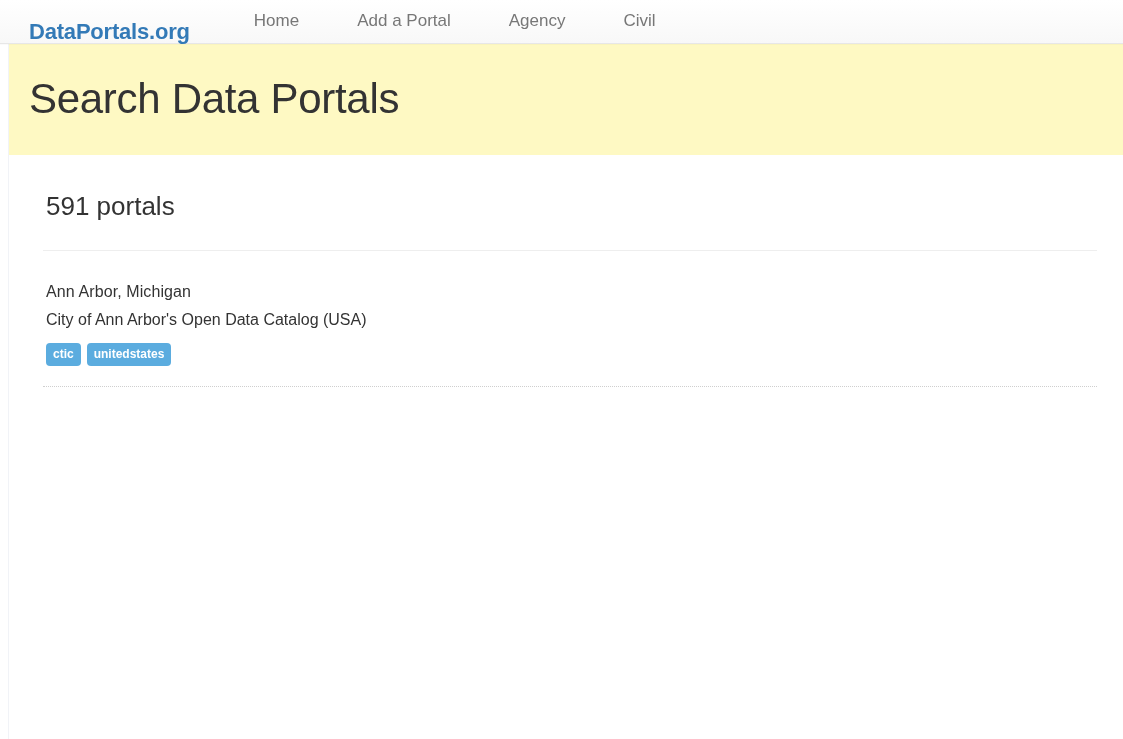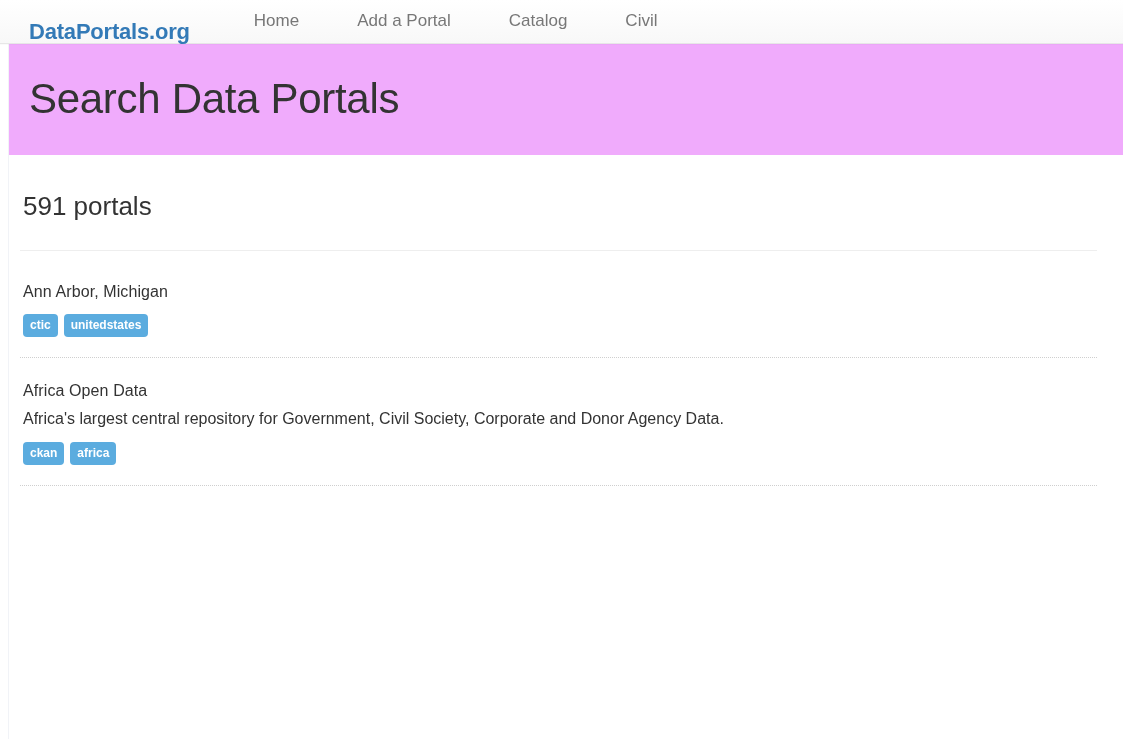--- a/index.html
+++ b/index.html
@@ -75,37 +75,37 @@
     white-space: nowrap;
     cursor: pointer;
   }
 
   
   .jumbotron {
     margin-left: 9px;
     margin-right: 0;
     height: 111px;
     box-sizing: border-box;
-    background: #f0abfc;
+    background: #fef9c3;
     display: flex;
     align-items: center;
     padding-left: 20px;
   }
   .jumbotron h1 {
     margin: 0;
     font-size: 42px;
     font-weight: normal;
     color: #333333;
     line-height: 1.1;
     letter-spacing: -0.3px;
   }
 
   
   .container {
-    padding-left: 23px;
+    padding-left: 46px;
     padding-right: 29px;
     padding-top: 0;
   }
   .results-count {
     margin: 0;
     padding-top: 36px;
     font-size: 26px;
     font-weight: normal;
     color: #333333;
     line-height: 1.2;
@@ -179,53 +179,46 @@
   <nav class="navbar">
     <a class="navbar-brand" href="#">DataPortals.org</a>
     <ul class="nav-links">
       <li>
         <a class="nav-link" href="#">Home</a>
       </li>
       <li>
         <a class="nav-link" href="#">Add a Portal</a>
       </li>
       <li>
-        <a class="nav-link" href="#">Catalog</a>
+        <a class="nav-link" href="#">Agency</a>
       </li>
       <li>
         <a class="nav-link" href="#">Civil</a>
       </li>
     </ul>
   </nav>
 
   <header class="jumbotron">
     <h1>Search Data Portals</h1>
   </header>
 
   <main class="container">
 
     <h2 class="results-count">591 portals</h2>
     <hr class="count-rule">
 
     <ul class="portal-list">
 
       <li class="portal-item">
         <h3 class="portal-title">Ann Arbor, Michigan</h3>
+        <p class="portal-desc">City of Ann Arbor's Open Data Catalog (USA)</p>
         <ul class="tag-list">
           <li><a class="tag" href="#">ctic</a></li>
           <li><a class="tag" href="#">unitedstates</a></li>
         </ul>
       </li>
 
 
-      <li class="portal-item">
-        <h3 class="portal-title">Africa Open Data</h3>
-        <p class="portal-desc">Africa's largest central repository for Government, Civil Society, Corporate and Donor Agency Data.</p>
-        <ul class="tag-list">
-          <li><a class="tag" href="#">ckan</a></li>
-          <li><a class="tag" href="#">africa</a></li>
-        </ul>
-      </li>
 
     </ul>
   </main>
 
 </div>
 
 </body></html>

